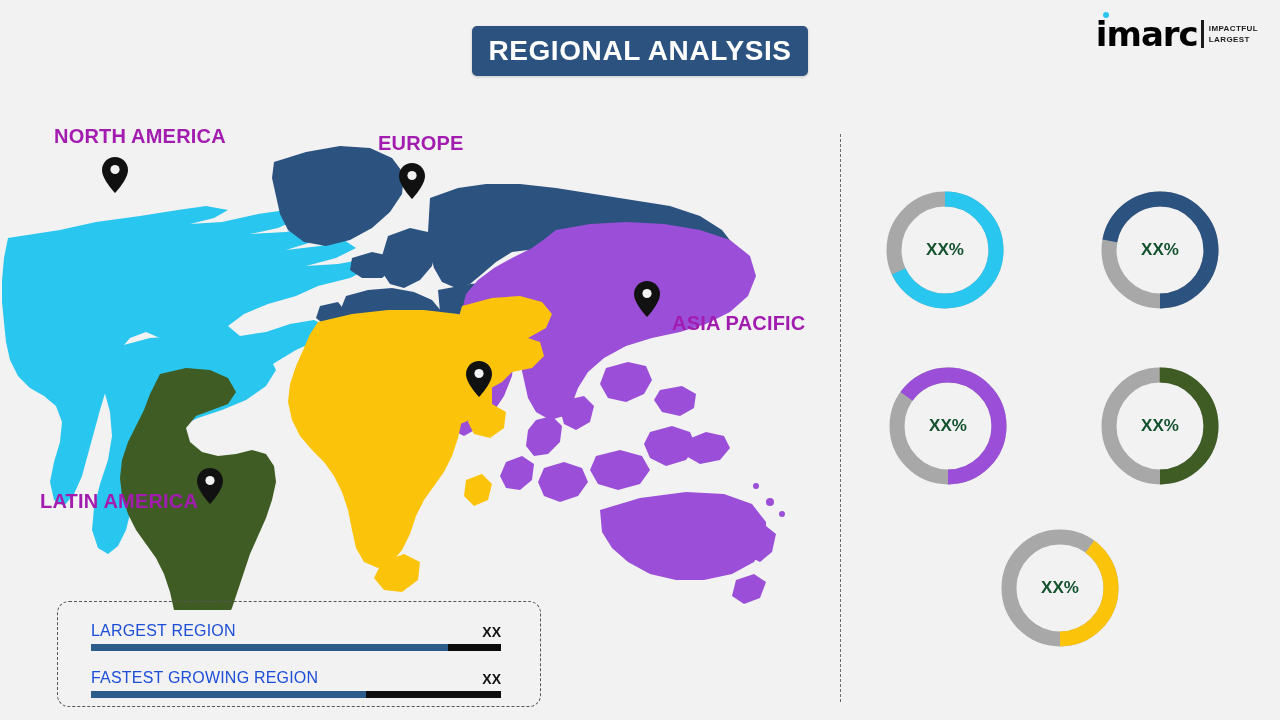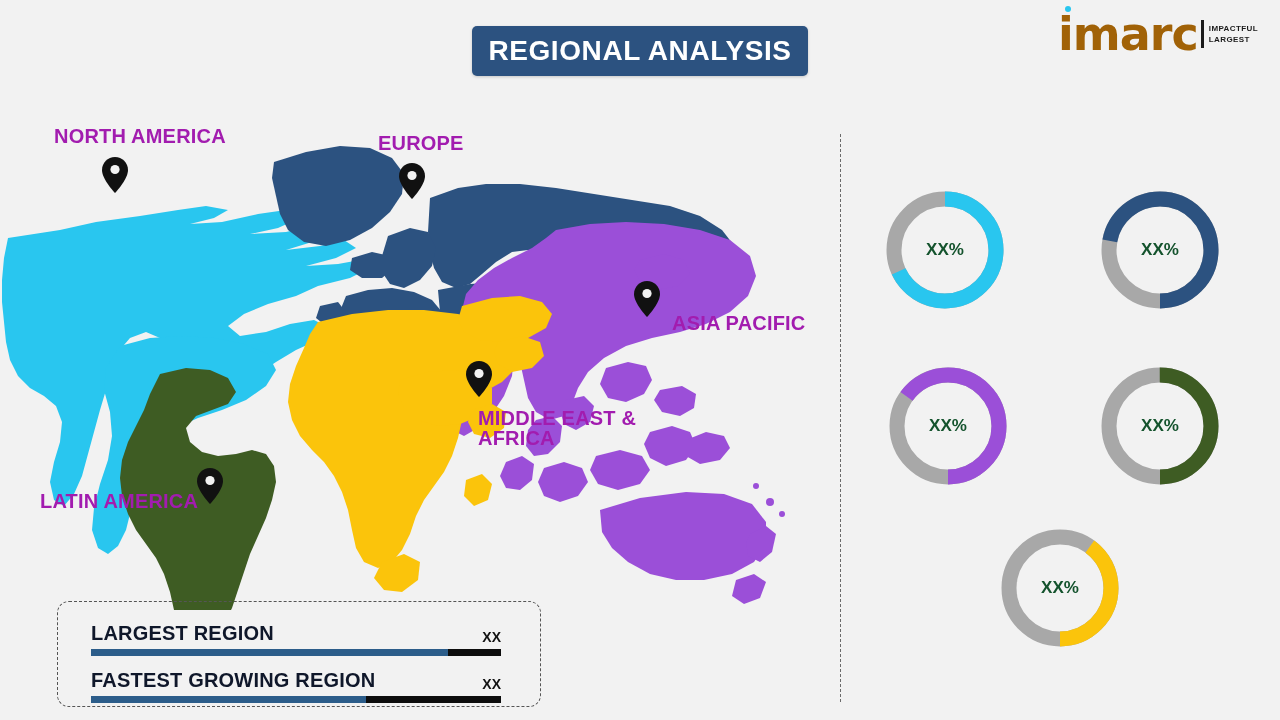--- a/index.html
+++ b/index.html
@@ -20,21 +20,21 @@
   }
   .title-banner span{
     color:#ffffff;font-size:28px;font-weight:bold;letter-spacing:.6px;
   }
 
   .logo{
     position:absolute;right:22px;top:12px;height:44px;
     display:flex;align-items:center;
   }
   .logo-word{
-    font-size:46px;font-weight:bold;color:#a16207;letter-spacing:-1px;
+    font-size:34px;font-weight:bold;color:#000000;letter-spacing:-1px;
     line-height:1;position:relative;font-family:"DejaVu Sans",sans-serif;
   }
   .logo-word .dot{
     position:absolute;left:7px;top:-5px;width:6px;height:6px;border-radius:50%;
     background:#29c6ef;
   }
   .logo-bar{width:3px;height:28px;background:#1b1b1b;margin:0 5px 0 3px;}
   .logo-tag{display:flex;flex-direction:column;justify-content:center;}
   .logo-tag div{
     font-size:8px;font-weight:bold;color:#1b1b1b;letter-spacing:.4px;line-height:11px;
@@ -59,21 +59,21 @@
 
   
   .legend-box{
     position:absolute;left:57px;top:601px;width:482px;height:104px;
     border:1.6px dashed #555;border-radius:12px;background:transparent;
   }
   .legend-row{position:absolute;left:33px;width:410px;}
   .legend-row .lr-top{
     display:flex;justify-content:space-between;align-items:flex-end;
   }
-  .legend-row .lr-label{font-size:20px;font-weight:bold;color:#0f172a;letter-spacing:.2px;}
+  .legend-row .lr-label{font-size:16px;font-weight:normal;color:#1d4ed8;letter-spacing:.2px;}
   .legend-row .lr-value{font-size:14px;font-weight:bold;color:#111;}
   .legend-row .lr-bar{
     position:relative;margin-top:4px;height:7px;width:100%;background:#0d0d0d;
   }
   .legend-row .lr-bar .fill{position:absolute;left:0;top:0;height:100%;background:#2c5d8a;}
 
   
   .donut{position:absolute;width:120px;height:120px;}
   .donut svg{width:120px;height:120px;display:block;transform:rotate(-90deg);}
   .donut .center{
@@ -199,22 +199,20 @@
         <path d="M196 542 L208 538 L216 546 L214 560 L204 570 L194 568 L188 556 Z"></path>
         <path d="M186 566 L198 562 L206 570 L202 582 L192 588 L184 580 Z"></path>
         <path d="M176 588 L188 584 L196 592 L192 602 L182 604 L174 596 Z"></path>
       </g>
     </svg>
   </div>
 
   <div class="region-label" style="left:54px;top:126px;">NORTH AMERICA</div>
   <div class="region-label" style="left:378px;top:133px;">EUROPE</div>
   <div class="region-label" style="left:672px;top:313px;">ASIA PACIFIC</div>
-  <div class="region-label" style="left:478px;top:408px;">MIDDLE EAST &amp;
-AFRICA</div>
   <div class="region-label" style="left:40px;top:491px;">LATIN AMERICA</div>
 
   <div class="pin" style="left:102px;top:157px;">
     <svg viewBox="0 0 26 36" xmlns="http://www.w3.org/2000/svg">
       <path d="M13 0C5.8 0 0 5.8 0 13c0 9.5 13 23 13 23s13-13.5 13-23C26 5.8 20.2 0 13 0z" fill="#111"></path>
       <circle cx="13" cy="12.5" r="4.6" fill="#f2f2f2"></circle>
     </svg>
   </div>
   <div class="pin" style="left:399px;top:163px;">
     <svg viewBox="0 0 26 36" xmlns="http://www.w3.org/2000/svg">

